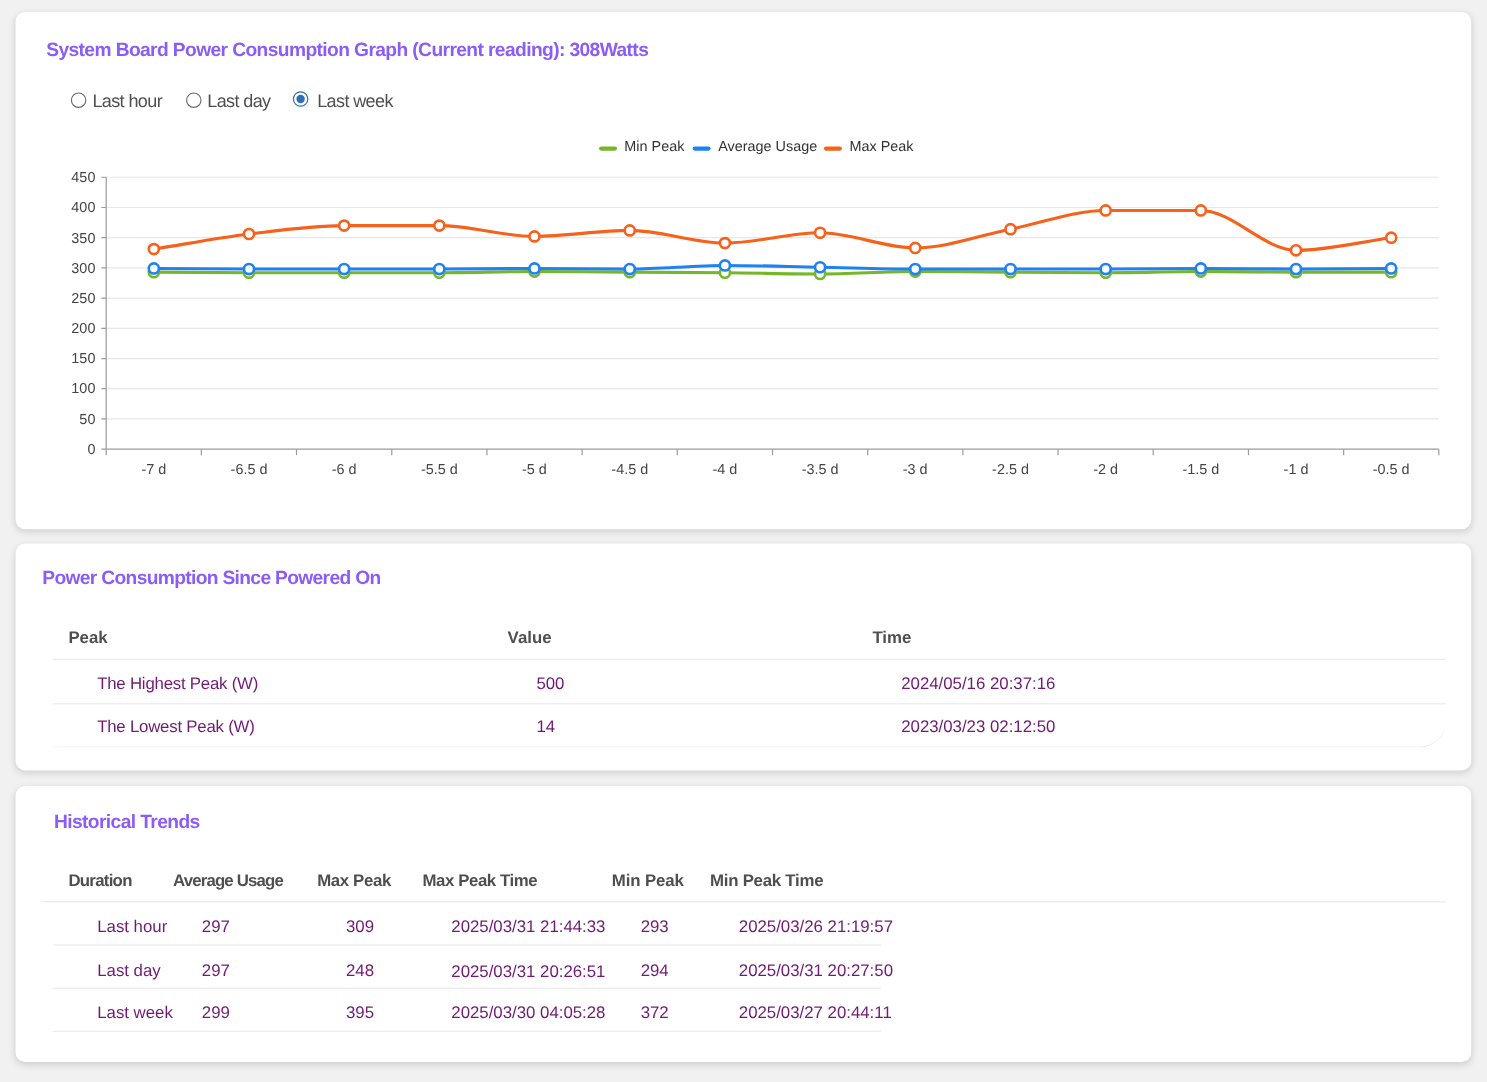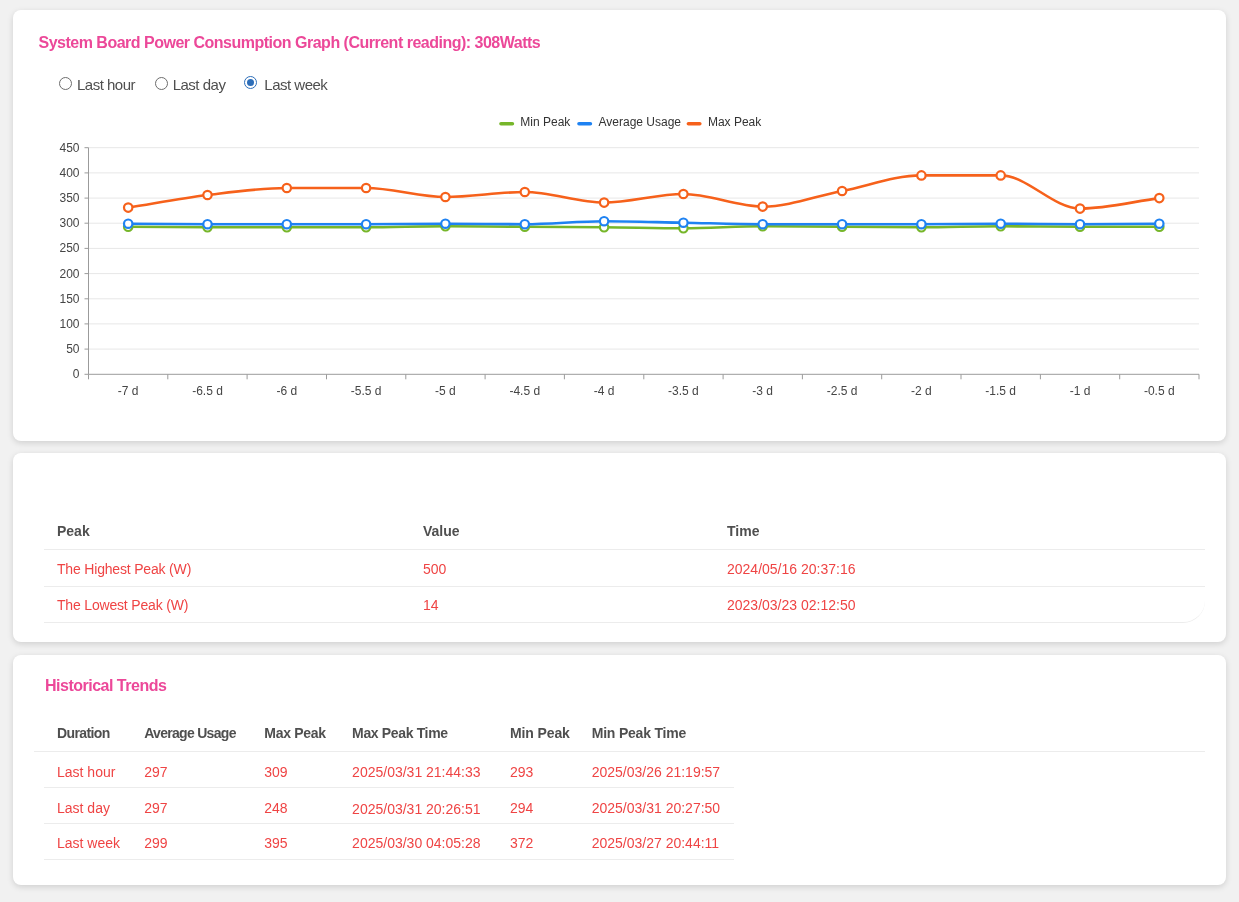--- a/index.html
+++ b/index.html
@@ -1,21 +1,21 @@
 <!DOCTYPE html>
 <html><head>
 <meta charset="utf-8">
 <style>
 * { margin:0; padding:0; box-sizing:border-box; }
 html,body { width:1239px; height:902px; background:#f1f1f1; font-family:"Liberation Sans", sans-serif; overflow:hidden; }
 .card { position:absolute; left:13px; width:1213px; background:#fff; border-radius:8px;
         box-shadow:0 2px 6px rgba(0,0,0,0.14); }
-.t { position:absolute; font-size:16px; font-weight:bold; color:#ec4899; white-space:nowrap; letter-spacing:-0.5px; }
+.t { position:absolute; font-size:16px; font-weight:bold; color:#8b5cf6; white-space:nowrap; letter-spacing:-0.5px; }
 .hdr { position:absolute; font-size:14px; font-weight:bold; color:#4f4f4f; white-space:nowrap; }
-.cell { position:absolute; font-size:14px; color:#ef4444; white-space:nowrap; }
+.cell { position:absolute; font-size:14px; color:#701a75; white-space:nowrap;margin-left:24px; }
 .bline { position:absolute; height:1px; background:#ececec; }
 .rlab { position:absolute; font-size:15px; color:#4f4f4f; white-space:nowrap; letter-spacing:-0.5px; }
 </style>
 </head>
 <body>
 
 <div class="card" style="top:10px;height:431px">
   <div class="t" style="left:25.5px;top:23.6px">System Board Power Consumption Graph (Current reading): 308Watts</div>
   <div style="position:absolute;left:45.6px;top:67.0px;width:13px;height:13px;border:1.5px solid #6d6d6d;border-radius:50%;box-sizing:border-box"></div>
   <div class="rlab" style="left:64px;top:65.7px">Last hour</div>
@@ -143,20 +143,21 @@
 <circle cx="829.1" cy="181.0" r="4.2" fill="#fff" stroke="#f6611b" stroke-width="2.2"></circle>
 <circle cx="908.4" cy="165.4" r="4.2" fill="#fff" stroke="#f6611b" stroke-width="2.2"></circle>
 <circle cx="987.7" cy="165.4" r="4.2" fill="#fff" stroke="#f6611b" stroke-width="2.2"></circle>
 <circle cx="1067.0" cy="198.6" r="4.2" fill="#fff" stroke="#f6611b" stroke-width="2.2"></circle>
 <circle cx="1146.3" cy="188.1" r="4.2" fill="#fff" stroke="#f6611b" stroke-width="2.2"></circle>
 
 </svg>
 </div>
 
 <div class="card" style="top:453px;height:189px">
+  <div class="t" style="left:22.3px;top:21.4px;letter-spacing:-0.55px">Power Consumption Since Powered On</div>
   <div class="hdr" style="left:44px;top:70.1px">Peak</div>
   <div class="hdr" style="left:410px;top:70.1px">Value</div>
   <div class="hdr" style="left:714px;top:70.1px">Time</div>
   <div class="bline" style="left:31px;top:96px;width:1161px"></div>
   <div class="cell" style="left:44px;top:108.4px;letter-spacing:-0.18px">The Highest Peak (W)</div>
   <div class="cell" style="left:410px;top:108.4px">500</div>
   <div class="cell" style="left:714px;top:108.4px">2024/05/16 20:37:16</div>
   <div class="bline" style="left:31px;top:133.2px;width:1161px"></div>
   <div class="cell" style="left:44px;top:144px;letter-spacing:-0.18px">The Lowest Peak (W)</div>
   <div class="cell" style="left:410px;top:144px">14</div>

